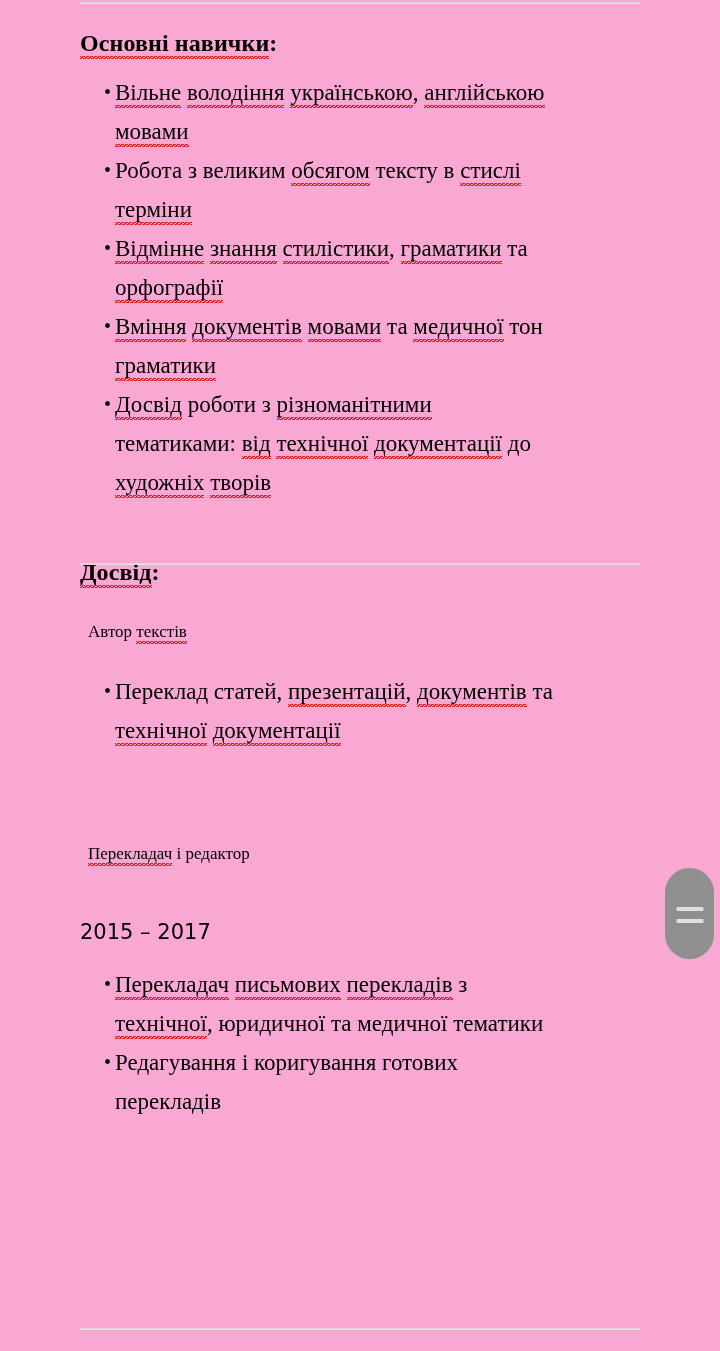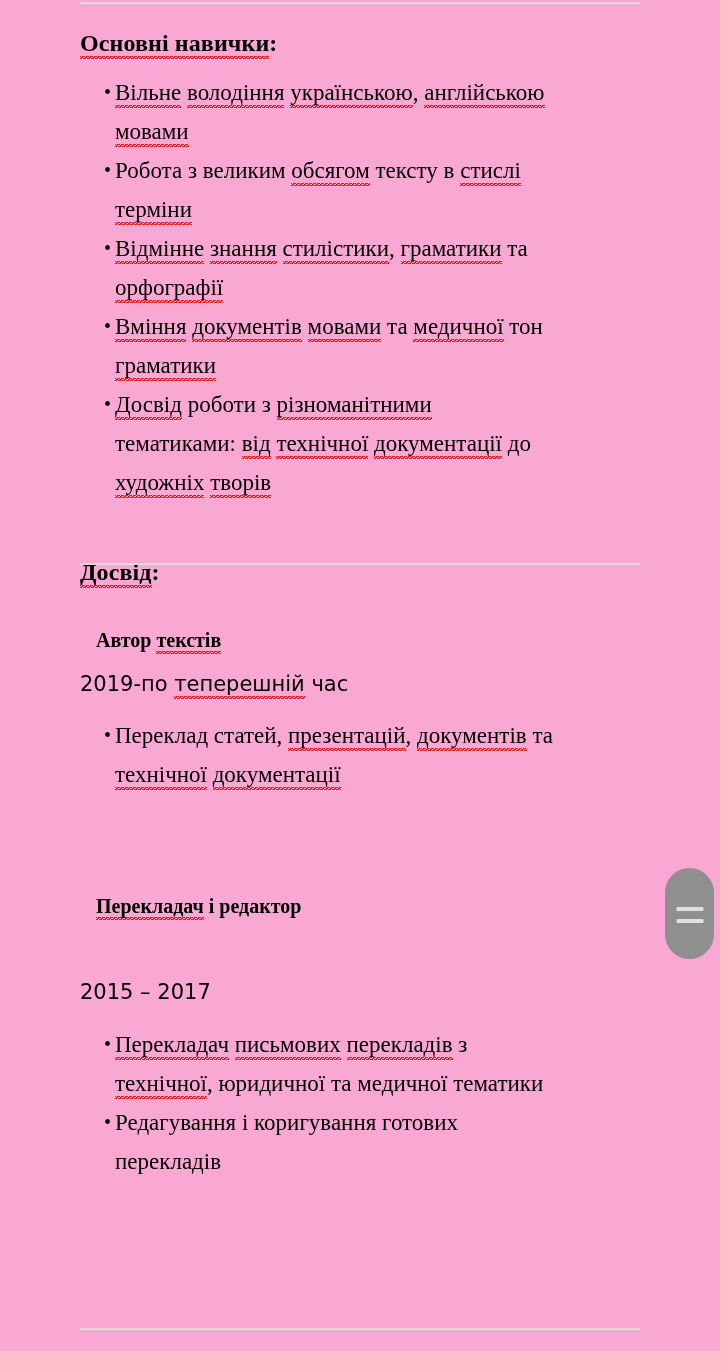--- a/index.html
+++ b/index.html
@@ -52,24 +52,24 @@
     font-weight: bold;
     font-size: 24px;
     line-height: 30px;
     letter-spacing: 0.1px;
     margin: 0;
     white-space: nowrap;
   }
 
   .job-title {
     font-family: "Liberation Serif", "DejaVu Serif", serif;
-    font-weight: bold;
-    font-size: 20px;
+    font-weight: normal;
+    font-size: 17px;
     line-height: 28px;
-    margin: 16px;
+    margin: 8px;
     white-space: nowrap;
   }
 
   .job-dates {
     font-family: "DejaVu Sans", "Liberation Sans", sans-serif;
     font-weight: normal;
     font-size: 21px;
     line-height: 28px;
     margin: 0;
     white-space: nowrap;
@@ -162,21 +162,20 @@
     <div style="height:29px"></div>
 
     <div style="height:26px"></div>
 
     <h2 class="section-heading"><span class="sp">Досвід</span>:</h2>
 
     <div style="height:23px"></div>
 
     <h3 class="job-title">Автор <span class="sp">текстів</span></h3>
 
-    <p class="job-dates">2019-по <span class="sp">теперешній</span> час</p>
 
     <div style="height:18px"></div>
 
     <ul class="bullets">
       <li>Переклад статей, <span class="sp">презентацій</span>, <span class="sp">документів</span> та<br><span class="sp">технічної</span> <span class="sp">документації</span></li>
     </ul>
 
     <div style="height:82px"></div>
 
     <h3 class="job-title"><span class="sp">Перекладач</span> і редактор</h3>

